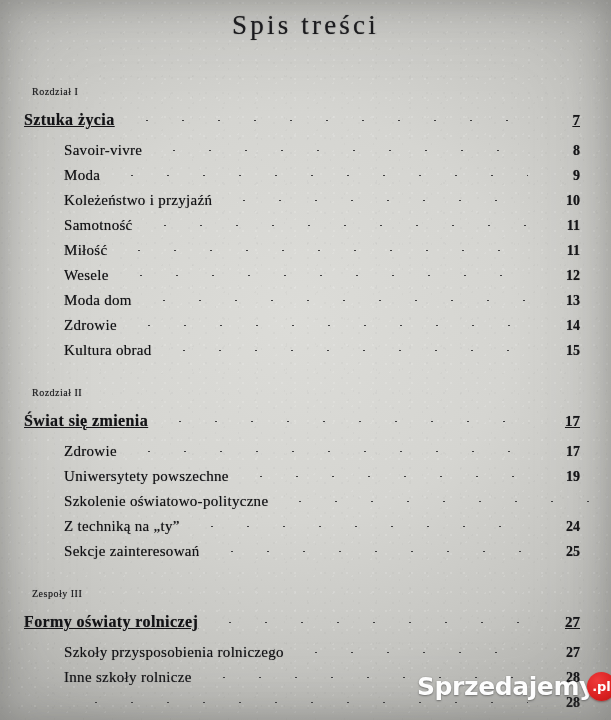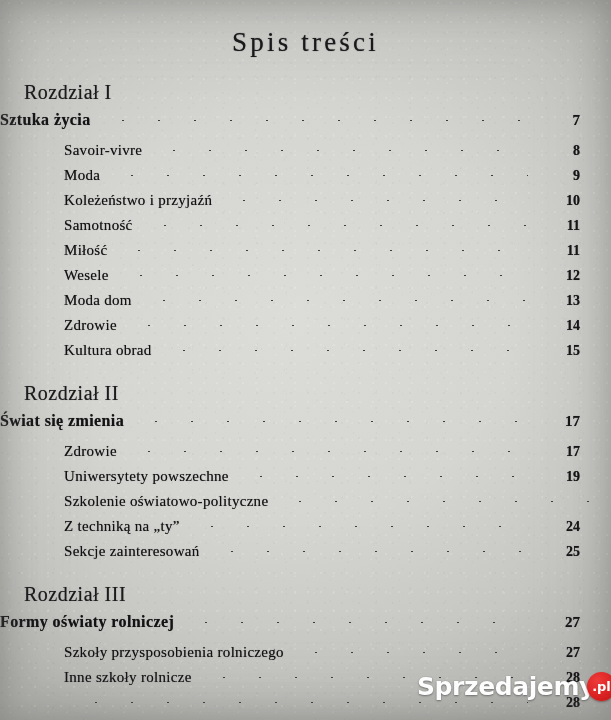--- a/index.html
+++ b/index.html
@@ -49,59 +49,61 @@
     inset: 0;
     pointer-events: none;
     box-shadow:
       inset 0 0 34px rgba(90,90,88,.40),
       inset 0 0 90px rgba(110,110,108,.22);
   }
 
   
   .toc-title {
     position: absolute;
-    top: 27px;
+    top: 10px;
     left: 0;
     width: 611px;
     text-align: center;
     font-size: 27px;
     letter-spacing: 3.2px;
     color: #17171a;
     font-family: "Liberation Serif", "DejaVu Serif", serif;
     text-shadow: 0 0 1.1px rgba(0,0,0,.55);
   }
 
   
   #content {
     position: absolute;
     top: 80px;
     left: 0;
     width: 611px;
   }
 
   .chapter-label {
-    margin-left: 24px;
-    font-size: 20px;
+    margin-left: 32px;
+    font-size: 10px;
     color: #1b1b1e;
     letter-spacing: .5px;
     line-height: 24px;
     text-shadow: 0 0 .7px rgba(0,0,0,.5);
   }
 
   .row {
     display: flex;
     align-items: baseline;
     line-height: 25px;
     color: #131316;
     text-shadow: 0 0 .7px rgba(0,0,0,.55);
   }
   .row.major {
+    margin-left: 24px;
     font-size: 16px;
     font-weight: bold;
     letter-spacing: .4px;
+    text-decoration: underline;
   }
   .row.sub {
     margin-left: 64px;
     font-size: 15px;
     letter-spacing: .3px;
   }
 
   .row .label {
     white-space: nowrap;
     flex: 0 0 auto;
@@ -259,21 +261,21 @@
         <span class="label">Z techniką na „ty”</span>
         <span class="leader"></span>
         <span class="pagenum">24</span>
       </div>
       <div class="row sub">
         <span class="label">Sekcje zainteresowań</span>
         <span class="leader"></span>
         <span class="pagenum">25</span>
       </div>
       <div class="gap-before-chapter"></div>
-      <div class="chapter-label">Rozdział III</div>
+      <div class="chapter-label">Zespoły III</div>
       <div class="gap-after-chapter"></div>
       <div class="row major">
         <span class="label">Formy oświaty rolniczej</span>
         <span class="leader"></span>
         <span class="pagenum">27</span>
       </div>
       <div class="gap-major-to-sub"></div>
       <div class="row sub">
         <span class="label">Szkoły przysposobienia rolniczego</span>
         <span class="leader"></span>

